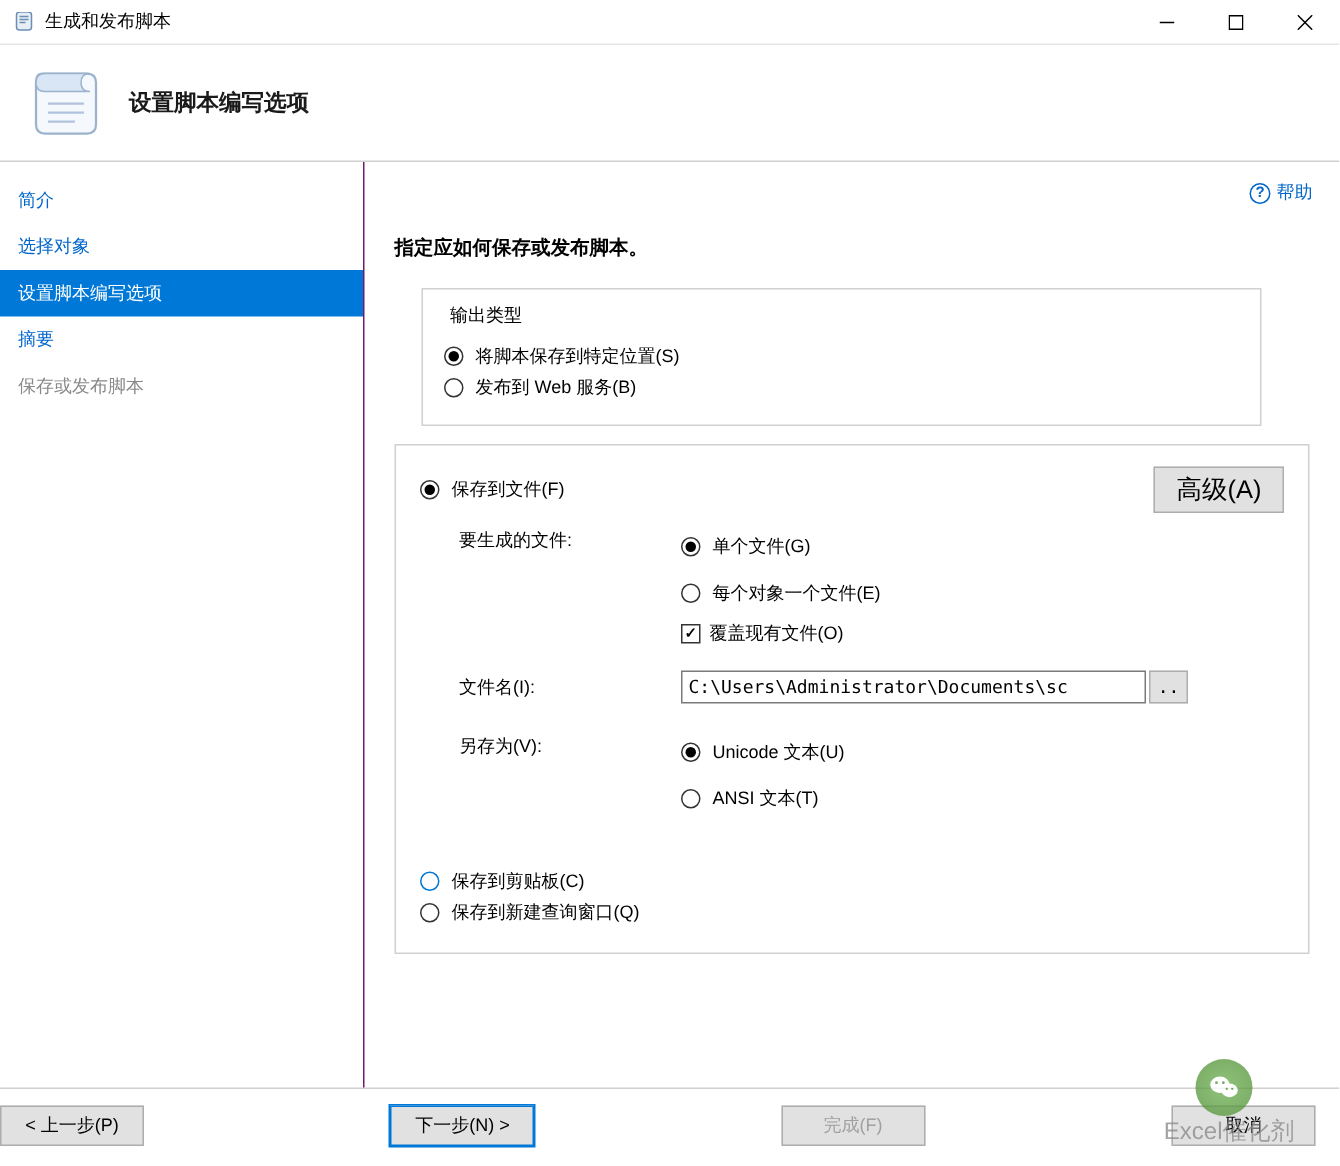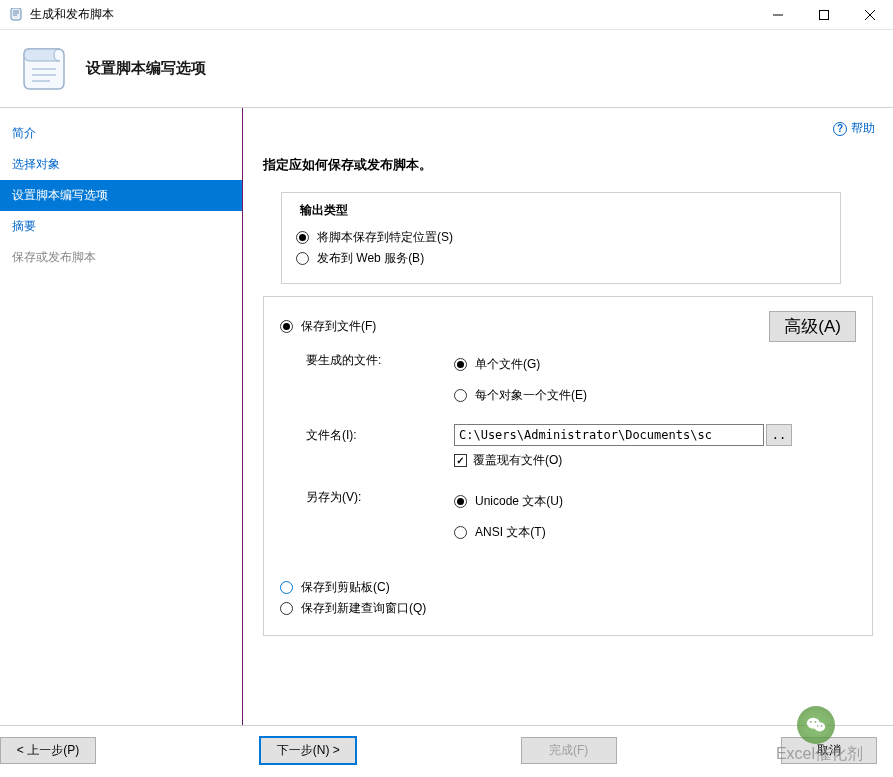--- a/index.html
+++ b/index.html
@@ -93,21 +93,20 @@
       margin-left: 18px;
       width: 560px;
     }
     .fieldset .legend {
       background: #fff;
       padding: 0 4px;
       margin-top: -18px;
       margin-bottom: 6px;
       display: inline-block;
       font-size: 12px;
-      font-weight: bold;
     }
     .radio-row {
       display: flex; align-items: center;
       margin: 4px 0;
     }
     .radio {
       width: 13px; height: 13px; border: 1px solid #333; border-radius: 50%;
       margin-right: 8px; display: flex; align-items: center; justify-content: center;
       flex-shrink: 0; background:#fff;
     }
@@ -268,29 +267,29 @@
             <span class="radio checked"></span>
             <span>单个文件(G)</span>
           </div>
           <div class="radio-row">
             <span class="radio"></span>
             <span>每个对象一个文件(E)</span>
           </div>
         </div>
       </div>
 
+      <div class="form-row">
+        <div class="form-label"></div>
+        <span class="checkbox checked"></span>
+        <span>覆盖现有文件(O)</span>
+      </div>
       <div class="form-row" style="margin-top:16px;">
         <div class="form-label">文件名(I):</div>
         <input class="text-input" value="C:\Users\Administrator\Documents\sc" style="">
         <div class="browse-btn">..</div>
-      </div>
-      <div class="form-row">
-        <div class="form-label"></div>
-        <span class="checkbox checked"></span>
-        <span>覆盖现有文件(O)</span>
       </div>
 
       <div class="form-row" style="align-items:flex-start; margin-top:20px;">
         <div class="form-label">另存为(V):</div>
         <div class="radio-stack">
           <div class="radio-row">
             <span class="radio checked"></span>
             <span>Unicode 文本(U)</span>
           </div>
           <div class="radio-row">

